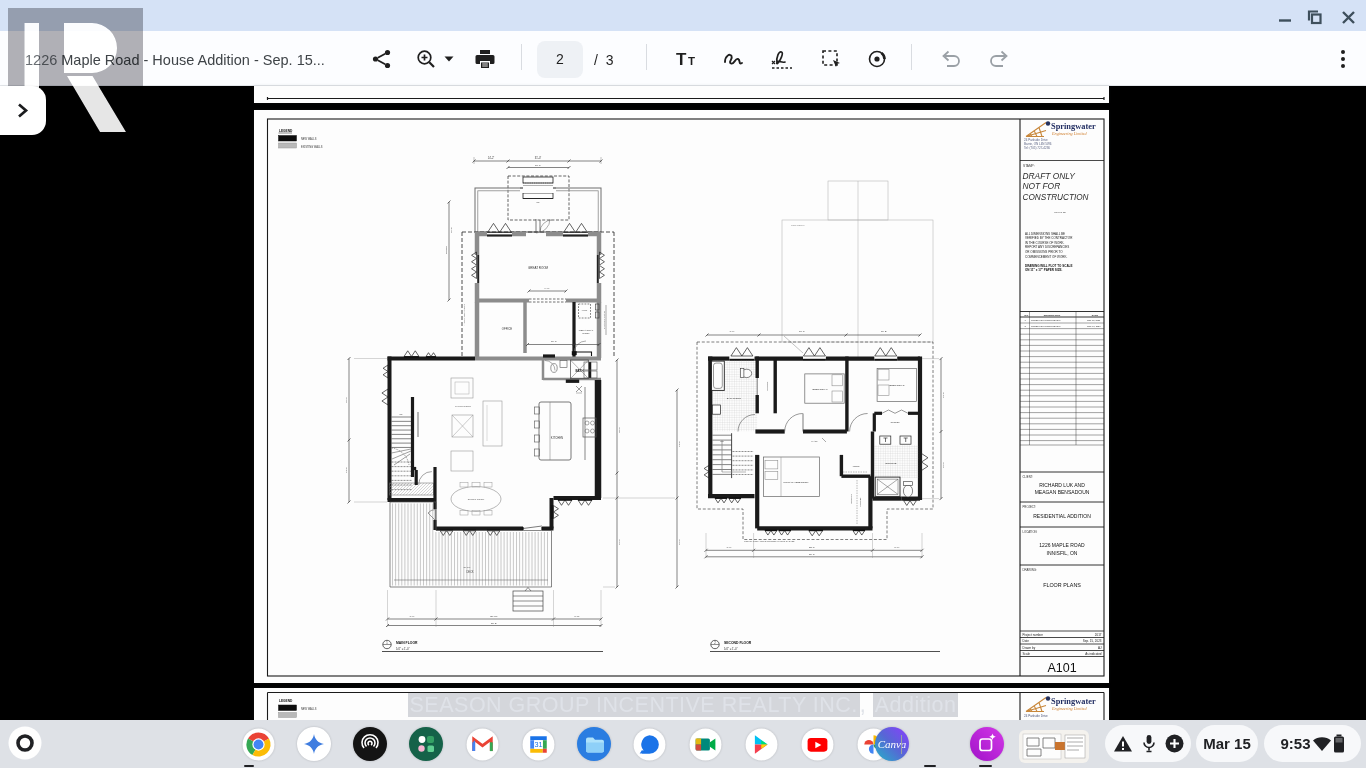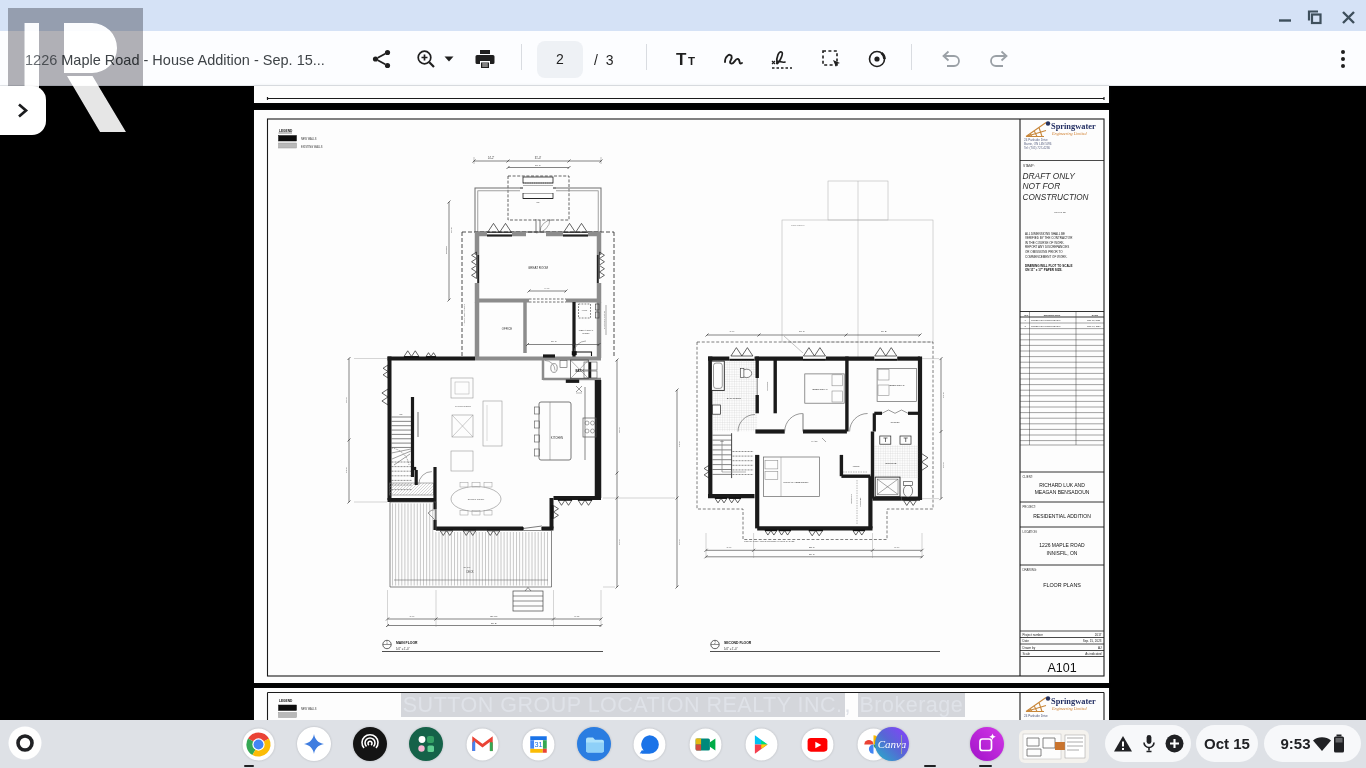--- a/index.html
+++ b/index.html
@@ -651,21 +651,21 @@
           <text x="27" y="8.5" font-size="8.4" font-weight="bold" fill="#232f63" font-family="Liberation Serif, serif">Springwater</text>
           <text x="28" y="14.5" font-size="4.2" fill="#d07f2e" font-family="Liberation Serif, serif" font-style="italic">Engineering Limited</text>
         </g>
         <text x="770" y="28.5" font-size="3.0" fill="#4a5478" text-anchor="start" font-family="Liberation Sans, sans-serif" font-weight="normal">24 Parkside Drive</text>
         <text x="25" y="14" font-size="3.2" fill="#111" text-anchor="start" font-family="Liberation Sans, sans-serif" font-weight="bold">LEGEND</text>
         <rect x="24.5" y="17" width="18" height="5.5" stroke="#111" stroke-width="0.5" fill="#0c0c0c"></rect>
         <text x="47" y="21.5" font-size="2.6" fill="#333" text-anchor="start" font-family="Liberation Sans, sans-serif" font-weight="normal">NEW WALLS</text>
         <rect x="24.5" y="24.5" width="18" height="5" stroke="#999" stroke-width="0.5" fill="#b9b9b9"></rect>
       </svg></div>
 </div>
-<div id="sutton"><span>SUTTON GROUP LOCATION REALTY INC.</span>, <span>Brokerage</span></div>
+<div id="sutton"><span>SEASON GROUP INCENTIVE REALTY INC.</span>, <span>Addition</span></div>
 <div id="title"><span style="color:#6a6f74">1226</span> Maple Road - House Addition - Sep. 15...</div>
 
 <svg class="tb" style="left:371px" width="22" height="22" viewBox="0 0 22 22">
     <g fill="none" stroke="#1f1f1f" stroke-width="1.8">
       <circle cx="4.5" cy="11" r="2.6" fill="#1f1f1f" stroke="none"></circle>
       <circle cx="16.5" cy="4.5" r="2.6" fill="#1f1f1f" stroke="none"></circle>
       <circle cx="16.5" cy="17.5" r="2.6" fill="#1f1f1f" stroke="none"></circle>
       <path d="M6.8,9.8 L14.2,5.7 M6.8,12.2 L14.2,16.3"></path>
     </g>
   </svg>
@@ -912,20 +912,20 @@
       <svg width="14" height="19" viewBox="0 0 14 19">
         <rect x="4.6" y="1" width="4.8" height="9" rx="2.4" fill="#202124"></rect>
         <path d="M2,8.5 a5,5 0 0 0 10,0" fill="none" stroke="#202124" stroke-width="1.6"></path>
         <path d="M7,13.5 v3 M4.5,17.5 h5" stroke="#202124" stroke-width="1.6"></path>
       </svg>
       <svg width="19" height="19" viewBox="0 0 19 19">
         <circle cx="9.5" cy="9.5" r="9" fill="#202124"></circle>
         <path d="M5,9.5 h9 M9.5,5 v9" stroke="#fff" stroke-width="2.1"></path>
       </svg>
     </div>
-  <div class="pill" style="left:1196px; width:62px; gap:0">Oct 15</div>
+  <div class="pill" style="left:1196px; width:62px; gap:0">Mar 15</div>
   <div class="pill" style="left:1264px; width:97px; gap:1px">9:53 <svg width="20" height="16" viewBox="0 0 20 16">
         <path d="M10,15 L1,4.5 A14,14 0 0 1 19,4.5 Z" fill="#202124"></path>
       </svg><svg width="12" height="19" viewBox="0 0 12 19">
         <rect x="3.5" y="0.5" width="5" height="2" fill="#202124"></rect>
         <rect x="1" y="2.5" width="10" height="16" rx="1.5" fill="#202124"></rect>
         <rect x="2.5" y="4" width="7" height="4.5" fill="#e8e9eb" opacity="0.35"></rect>
       </svg></div>
 </div>
 </body></html>

